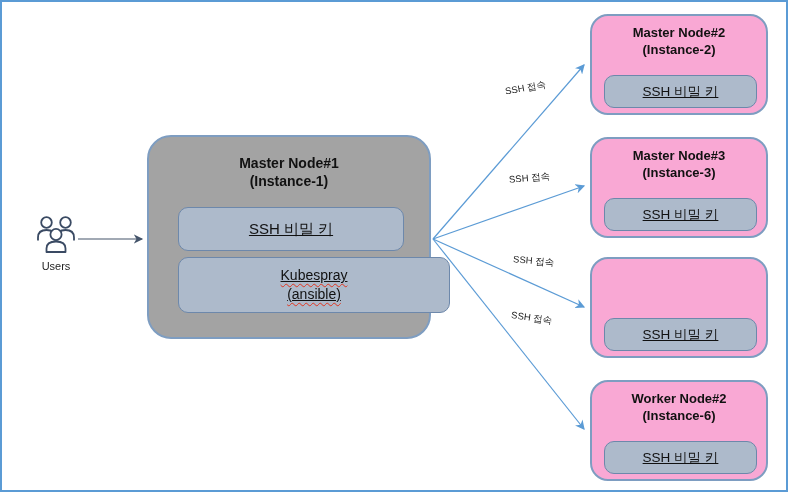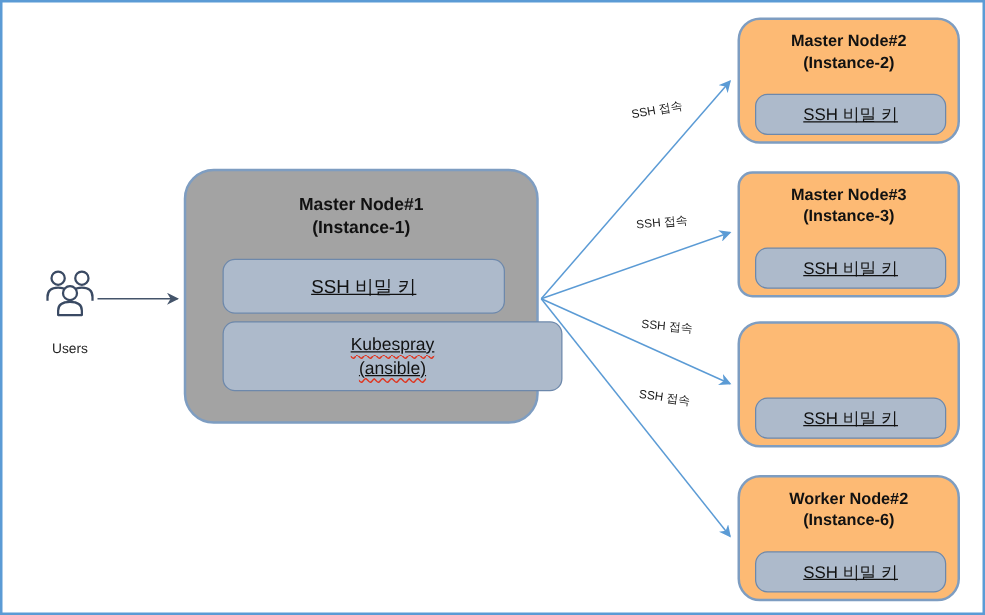--- a/index.html
+++ b/index.html
@@ -22,21 +22,21 @@
   }
 
   
   .users-figure {
     position: absolute;
     left: 30px; top: 212px;
     width: 48px;
     text-align: center;
   }
   .users-label {
-    margin-top: 14px;
+    margin-top: 2px;
     font-size: 11px;
     color: #1f1f1f;
     text-align: center;
   }
 
   
   .big-node {
     position: absolute;
     left: 145px; top: 133px;
     width: 284px; height: 204px;
@@ -80,39 +80,39 @@
   .squiggle {
     text-decoration: underline wavy #e0341f 1px;
     text-underline-offset: 3px;
   }
 
   .small-node {
     position: absolute;
     left: 588px;
     width: 178px; height: 101px;
     box-sizing: border-box;
-    background: #fdba74;
+    background: #f9a8d4;
     border: 2px solid #7e9dc1;
     border-radius: 18px;
   }
   .small-node-title {
     margin-top: 8px;
     text-align: center;
     font-weight: bold;
     font-size: 13px;
     line-height: 17px;
     color: #111111;
   }
   .small-node .ssh-box {
     left: 12px; top: 59px;
     width: 153px; height: 33px;
     font-size: 13.5px;
   }
   .node-pos-0 { top: 12px; }
-  .node-pos-1 { top: 135px; border-radius: 12px; }
+  .node-pos-1 { top: 135px; }
   .node-pos-2 { top: 255px; }
   .node-pos-3 { top: 378px; }
 
   
   .conn-label {
     position: absolute;
     font-size: 9.5px;
     color: #1a1a1a;
     white-space: nowrap;
   }

